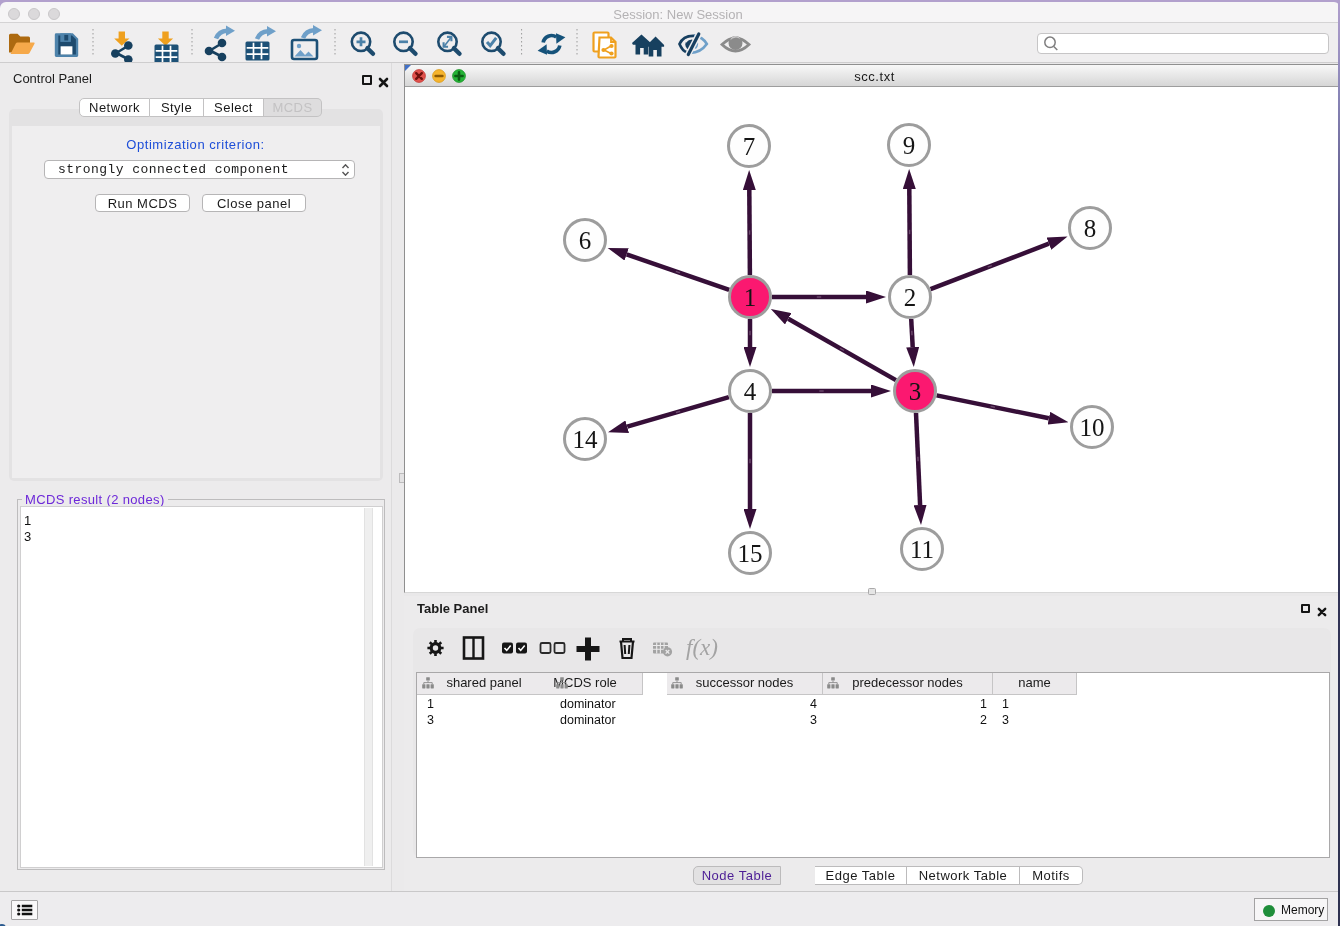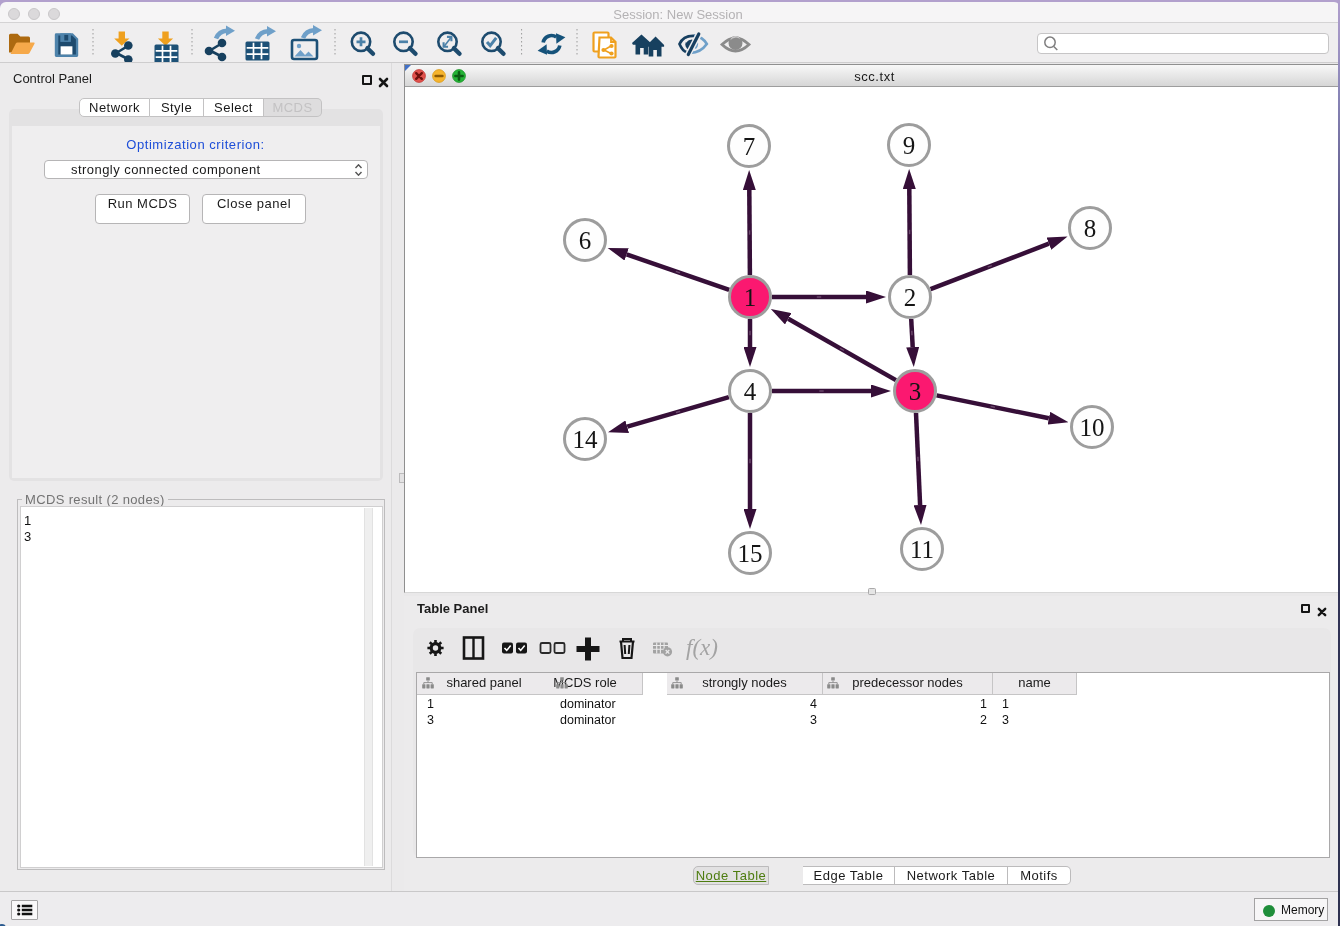--- a/index.html
+++ b/index.html
@@ -26,26 +26,26 @@
   .tab{background:#fff;border:1px solid #c3c2c3;border-left:none;line-height:18px;letter-spacing:0.45px;
        text-align:center;box-sizing:border-box;}
   .tab.first{border-left:1px solid #c3c2c3;border-radius:5px 0 0 5px;}
   .tab.last{border-radius:0 5px 5px 0;}
   #cpcontent{left:8.5px;top:109px;width:374px;height:372px;background:#e3e2e3;
              border-radius:5px;}
   #cpinner{left:11.5px;top:126px;width:368px;height:352px;background:#efeeef;}
   #optlabel{left:0;top:137px;width:391px;text-align:center;font-size:13px;color:#1d4ed8;letter-spacing:0.55px;}
   #selbox{left:44px;top:160px;width:296px;height:17px;background:#fff;
           border:1px solid #b6b5b6;border-radius:4px;font-size:13px;color:#1a1a1a;
-          line-height:17px;padding-left:26px;letter-spacing:0.45px;}
-  .btn{position:absolute;height:30px;background:#fff;border:1px solid #b6b5b6;
+          line-height:17px;padding-left:13px;letter-spacing:0.45px;font-family:Liberation Mono, monospace;}
+  .btn{position:absolute;height:18px;background:#fff;border:1px solid #b6b5b6;
        border-radius:4px;font-size:13px;letter-spacing:0.5px;color:#1a1a1a;text-align:center;
        line-height:17px;box-sizing:border-box;}
   #group{left:17px;top:499px;width:366px;height:369px;border:1px solid #bdbcbd;}
-  #glegend{left:22px;top:492px;background:#ecebec;padding:0 3px;font-size:13px;color:#737373;letter-spacing:0.35px;}
+  #glegend{left:22px;top:492px;background:#ecebec;padding:0 3px;font-size:13px;color:#6d28d9;letter-spacing:0.35px;}
   #gwhite{left:20px;top:506px;width:361px;height:360px;background:#fff;
           border:1px solid #d0cfd0;font-size:13px;color:#111;line-height:16px;}
   #gscroll{position:absolute;right:9px;top:1px;width:7px;height:358px;background:#efefef;
            border-left:1px solid #e2e2e2;border-right:1px solid #e2e2e2;}
   #divider{left:391px;top:63px;width:13px;height:828px;background:#ebeaeb;
            border-left:1px solid #dcdbdc;}
   #grip{left:398.5px;top:473px;width:5px;height:8px;background:#e3e2e3;
         border:1px solid #bcbbbc;}
   #netwin{left:404px;top:64px;width:935px;height:529px;background:#fff;
           border:1px solid #8f8f8f;border-bottom:1px solid #d7d7d7;box-sizing:border-box;}
@@ -350,21 +350,21 @@
  <rect x="233" y="8.5" width="15" height="11" rx="1"></rect>
  <path d="M233,11.5 h15 M236.7,8.5 v11 M240.4,8.5 v11 M244.1,8.5 v11 M233,15.2 h15" stroke="#ecebec" stroke-width="1.1"></path>
  <circle cx="247.5" cy="17.8" r="4.6"></circle>
  <path d="M245.7,16 l3.6,3.6 M249.3,16 l-3.6,3.6" stroke="#ecebec" stroke-width="1.3"></path>
 </g>
 <text x="266" y="21" font-family="Liberation Serif" font-style="italic" font-size="23" fill="#a3a3a3">f(x)</text>
 </svg>
 <div class="abs" id="ttable"></div>
 <div class="hcell" style="left:417px;width:135px;">shared panel</div>
 <div class="hcell" style="left:528px;width:115px;">MCDS role</div>
-<div class="hcell" style="left:667px;width:156px;">strongly nodes</div>
+<div class="hcell" style="left:667px;width:156px;">successor nodes</div>
 <div class="hcell" style="left:823px;width:170px;">predecessor nodes</div>
 <div class="hcell" style="left:993px;width:84px;">name</div>
 <svg width="12" height="12" viewBox="0 0 12 12" style="position:absolute;left:421.5px;top:677px;">
     <g fill="#8a8a8a">
       <rect x="4.2" y="0.2" width="3.6" height="3.4" rx="0.4"></rect>
       <rect x="0.2" y="7.2" width="3.2" height="4.2" rx="0.4"></rect>
       <rect x="4.4" y="7.2" width="3.2" height="4.2" rx="0.4"></rect>
       <rect x="8.6" y="7.2" width="3.2" height="4.2" rx="0.4"></rect>
       <path d="M6,3.6 v2 M1.8,7.2 v-1.6 h8.4 v1.6" stroke="#8a8a8a" stroke-width="0.9" fill="none"></path>
     </g>
@@ -400,21 +400,21 @@
 <div class="drow" style="left:560px;top:697px;">dominator</div>
 <div class="drow" style="left:667px;top:697px;width:150px;text-align:right;">4</div>
 <div class="drow" style="left:823px;top:697px;width:164px;text-align:right;">1</div>
 <div class="drow" style="left:1002px;top:697px;">1</div>
 <div class="drow" style="left:427px;top:713px;">3</div>
 <div class="drow" style="left:560px;top:713px;">dominator</div>
 <div class="drow" style="left:667px;top:713px;width:150px;text-align:right;">3</div>
 <div class="drow" style="left:823px;top:713px;width:164px;text-align:right;">2</div>
 <div class="drow" style="left:1002px;top:713px;">3</div>
 <div id="segtabs">
-  <div class="seg first" style="width:76px;background:#e2e1e2;color:#4d7c0f;text-decoration:underline;">Node Table</div>
+  <div class="seg first" style="width:88px;background:#e2e1e2;color:#4c1d95;">Node Table</div>
   <div class="seg" style="width:92px;margin-left:34px;">Edge Table</div>
   <div class="seg" style="width:113px;">Network Table</div>
   <div class="seg last" style="width:63px;">Motifs</div>
 </div>
 <div class="abs" id="statusbar">
   <div id="listbtn">
       <svg width="16" height="12" viewBox="0 0 16 12" style="position:absolute;left:5px;top:3px;">
     <g fill="#111">
           <circle cx="1.7" cy="2" r="1.6"></circle>
           <circle cx="1.7" cy="6" r="1.6"></circle>

